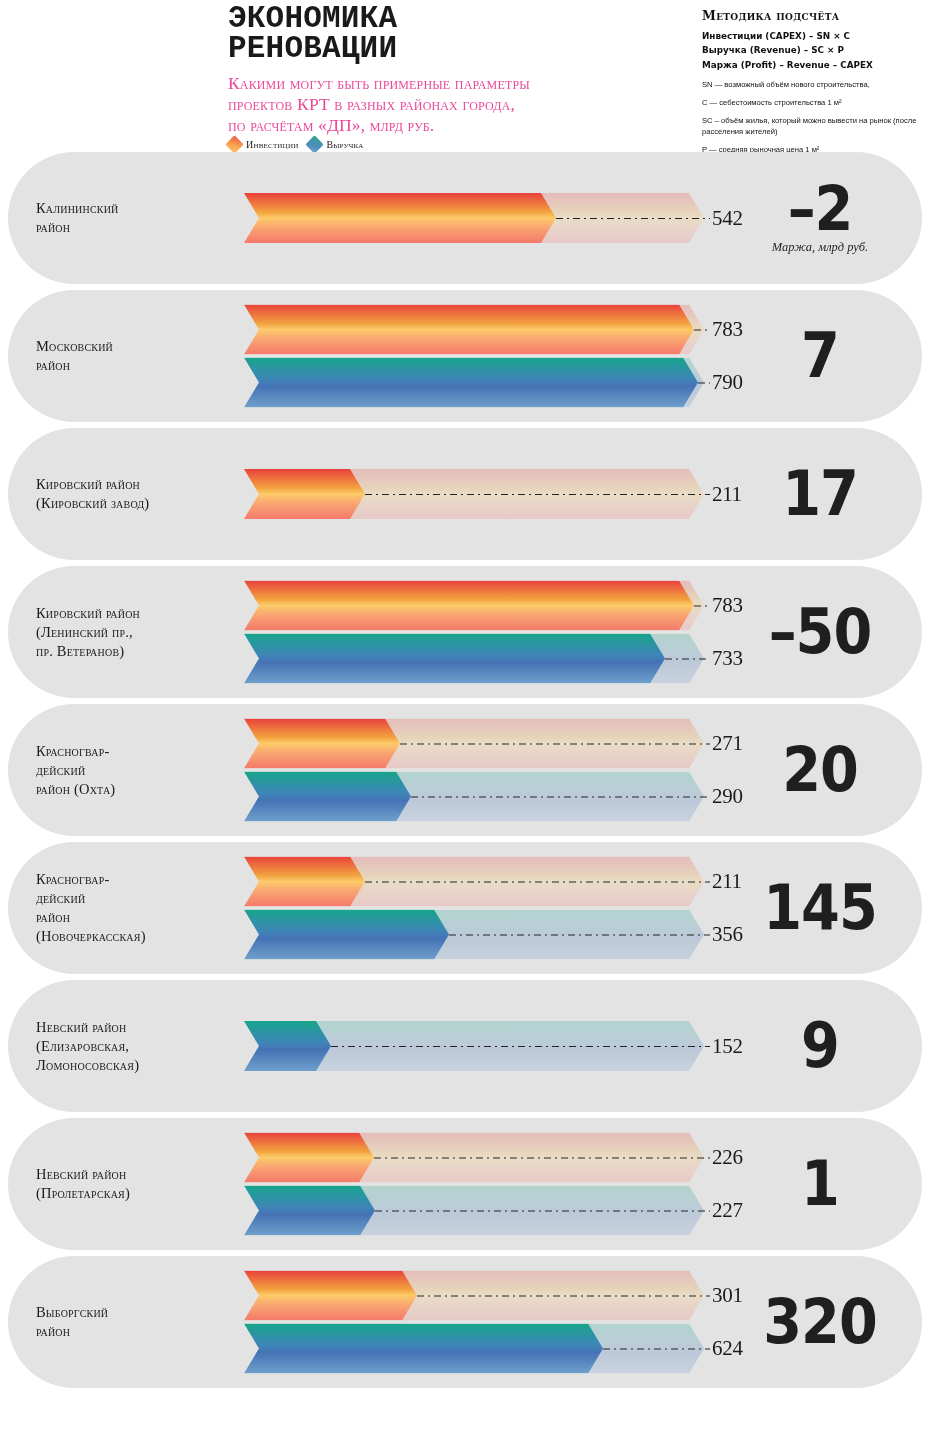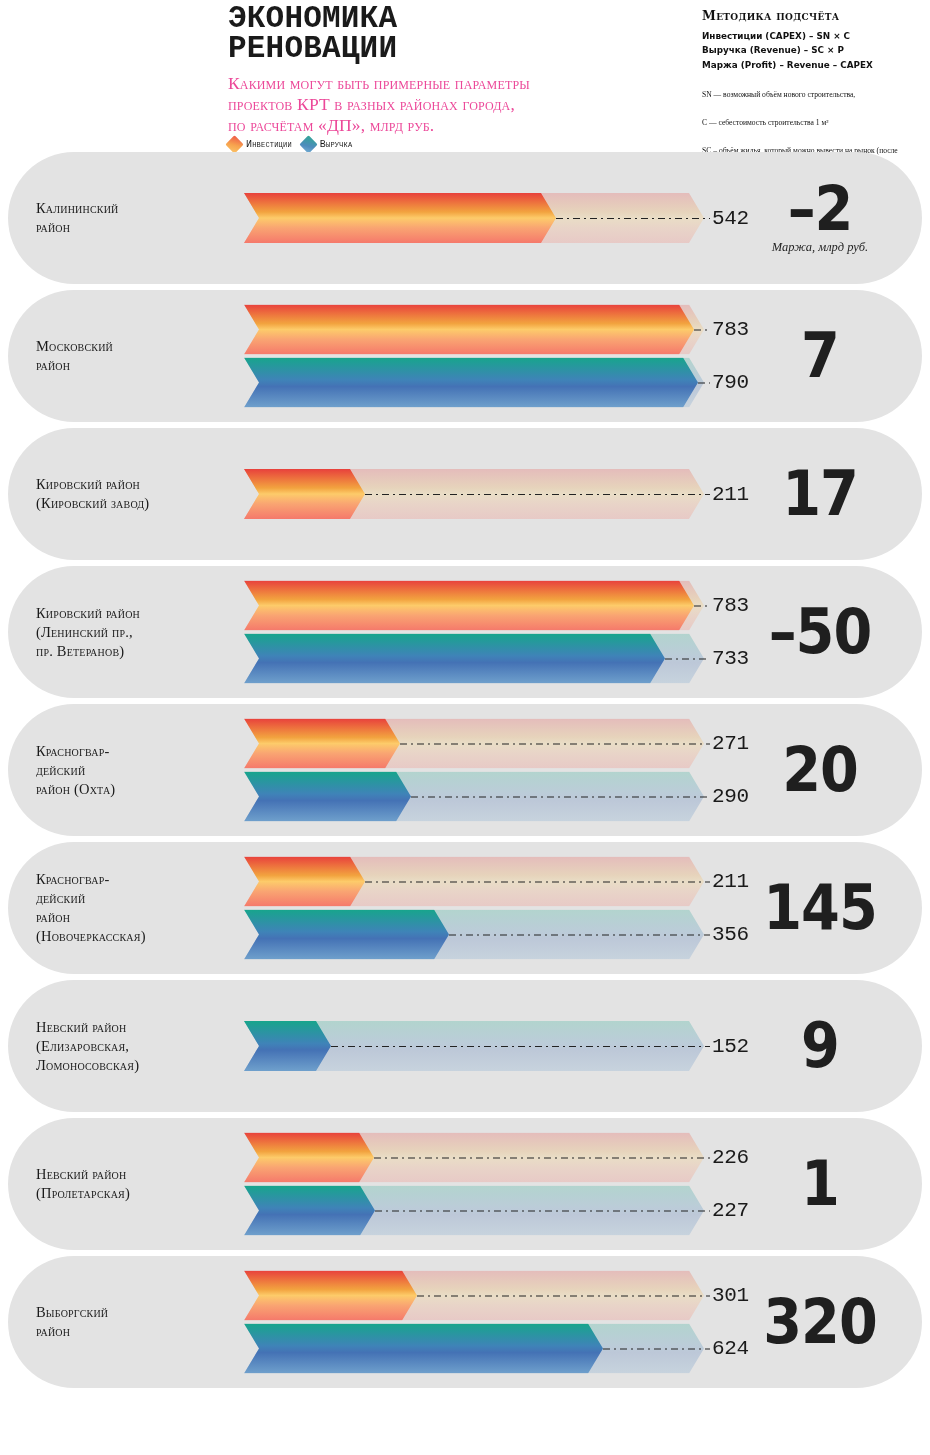--- a/index.html
+++ b/index.html
@@ -35,39 +35,39 @@
     letter-spacing: 0.15px;
     white-space: pre-line;
   }
 
   #legend { position: absolute; left: 228px; top: 138px; display: flex; align-items: center; gap: 10px; }
   .legend-item { display: flex; align-items: center; gap: 5px; }
   .legend-diamond { width: 13px; height: 13px; transform: rotate(45deg); border-radius: 1.5px; }
   .legend-diamond.inv { background: linear-gradient(150deg, #ef5a4a 0%, #f7a44e 55%, #fbc468 100%); }
   .legend-diamond.rev { background: linear-gradient(150deg, #31a694 0%, #4e8cbd 60%, #74aed3 100%); }
   .legend-label {
-    font-family: Liberation Mono, monospace;
+    font-family: Liberation Serif, serif;
     font-size: 10px; color: #1a1a1a; font-variant: small-caps; letter-spacing: 0.2px;
   }
 
   
   #method { position: absolute; left: 702px; top: 8px; width: 222px; }
   #method-title {
     font-family: "DejaVu Serif", "Liberation Serif", serif;
     font-weight: 700; font-size: 12.5px; color: #111;
     font-variant: small-caps; letter-spacing: 0.3px; margin-bottom: 6px;
   }
   .m-formula {
     font-family: "DejaVu Sans", "Liberation Sans", sans-serif;
     font-weight: 700; font-size: 8.8px; color: #111;
     line-height: 1.62; white-space: nowrap;
   }
   .m-def {
-    font-family: Liberation Serif, serif;
-    font-size: 7.6px; color: #111; line-height: 1.35; margin-top: 18px;
+    font-family: Liberation Sans, sans-serif;
+    font-size: 7.6px; color: #111; line-height: 1.35; margin-top: 8px;
   }
 
   
   #rows { position: relative; }
   .row {
     position: relative;
     margin: 0 8px 6px 8px;
     background: #e3e3e3;
     border-radius: 68px;
     height: 132px;
@@ -100,21 +100,21 @@
   .leader {
     position: absolute; top: 50%; height: 1px;
     background-image: linear-gradient(to right, #222 0 7px, transparent 7px 11px, #222 11px 13px, transparent 13px 17px);
     background-size: 17px 1px;
     background-repeat: repeat-x;
   }
 
   .val {
     position: absolute; top: 50%; transform: translateY(-50%);
     left: 468px;
-    font-family: Liberation Mono, monospace;
+    font-family: Liberation Serif, serif;
     font-size: 21px; color: #1a1a1a; letter-spacing: -0.3px; white-space: nowrap; text-align: right;
   }
 
   .margin-box {
     position: absolute; right: 22px; top: 50%; transform: translateY(-50%);
     text-align: center; width: 160px;
   }
   .margin-num {
     font-family: "DejaVu Sans Condensed", "Liberation Sans Narrow", "Liberation Sans", sans-serif;
     font-weight: 700; font-size: 62px; line-height: 0.92; color: #1f1f1f;

